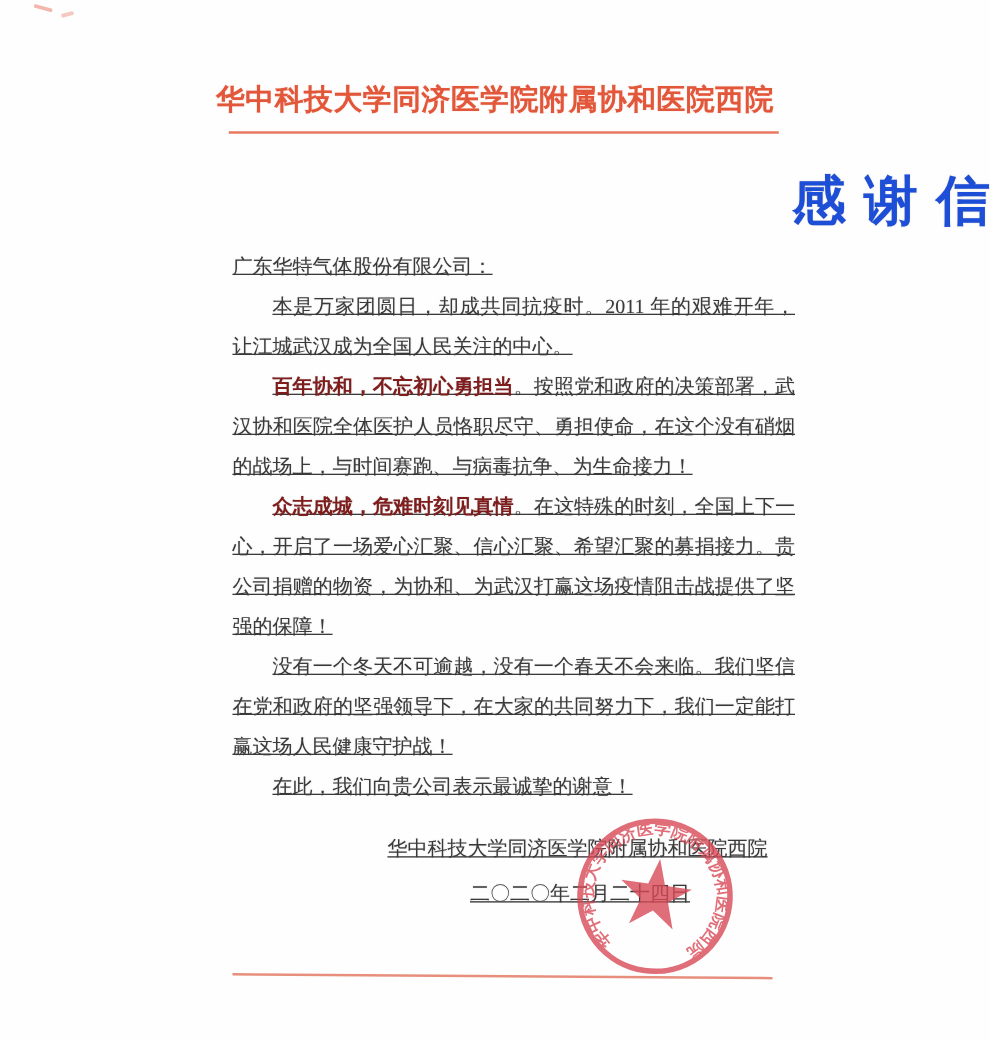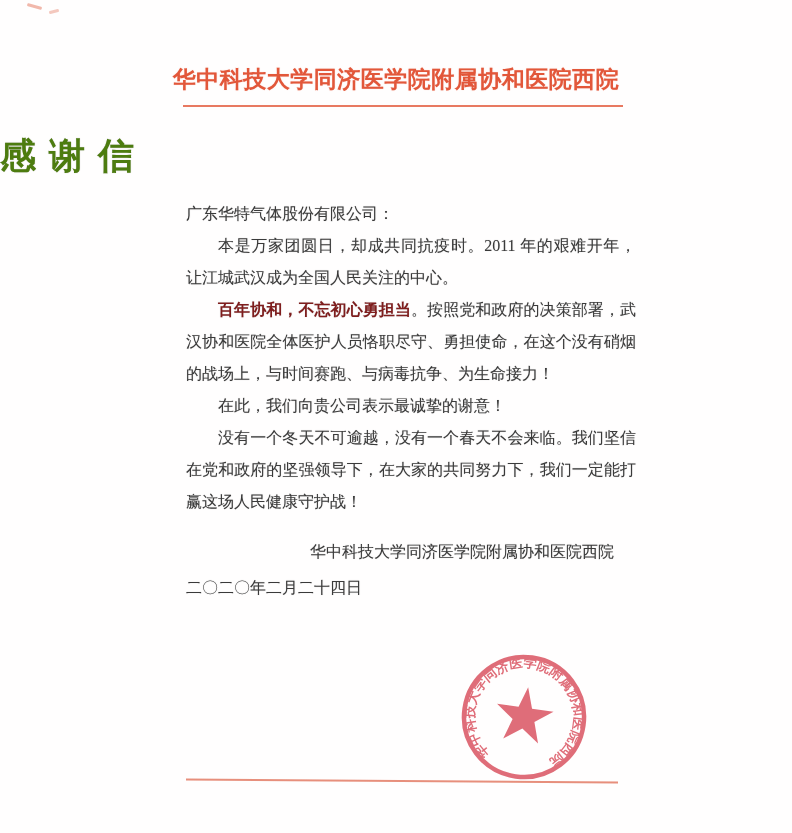--- a/index.html
+++ b/index.html
@@ -21,38 +21,39 @@
     font-size:23px; font-weight:bold; color:#e2573a; letter-spacing:.5px;
     text-shadow:0 0 1px rgba(226,87,58,.35);
   }
   .header-rule {
     position:absolute; top:105px; left:183px; width:440px; height:2px;
     background:#e2573a; opacity:.8;
   }
 
   
   .letter-title {
-    position:absolute; top:132px; left:0; width:792px; text-align:left;
-    font-size:36px; font-weight:bold; color:#4d7c0f; word-spacing:4px;
+    position:absolute; top:132px; left:0; width:792px; text-align:right;
+    font-size:43px; font-weight:bold; color:#1d4ed8; word-spacing:4px;
     text-shadow:0 0 1px rgba(30,30,30,.3);
   }
 
   
   .letter {
     position:absolute; top:198px; left:186px; width:450px;
     font-size:16px; line-height:32px; color:#3a3a3a; text-align:justify;
     text-shadow:0 0 1px rgba(70,70,70,.3);
+    text-decoration:underline;
   }
   .letter p { margin:0; text-indent:2em; }
   .letter p.salutation { text-indent:0; }
   .lead { font-weight:bold; color:#7f1d1d; }
 
   .closing { margin-top:16px; line-height:36px; }
   .signature-line { text-align:right; padding-right:22px; }
-  .date-line { text-align:left; padding-right:84px; }
+  .date-line { text-align:right; padding-right:84px; }
 
   
   .seal { position:absolute; left:458px; top:651px; width:132px; height:132px; }
 
   
   .footer-rule {
     position:absolute; top:780px; left:186px; width:432px; height:2px;
     background:#df6950; transform:rotate(0.4deg); opacity:.75;
   }
 </style>
@@ -71,24 +72,25 @@
   <div class="letter-title">感 谢 信</div>
 
   <div class="letter">
 
     <p class="salutation">广东华特气体股份有限公司：</p>
 
     <p><span class="lead"></span><span>本是万家团圆日，却成共同抗疫时。2011 年的艰难开年，让江城武汉成为全国人民关注的中心。</span></p>
 
     <p><span class="lead">百年协和，不忘初心勇担当</span><span>。按照党和政府的决策部署，武汉协和医院全体医护人员恪职尽守、勇担使命，在这个没有硝烟的战场上，与时间赛跑、与病毒抗争、为生命接力！</span></p>
 
+    <p><span class="lead">众志成城，危难时刻见真情</span><span>。在这特殊的时刻，全国上下一心，开启了一场爱心汇聚、信心汇聚、希望汇聚的募捐接力。贵公司捐赠的物资，为协和、为武汉打赢这场疫情阻击战提供了坚强的保障！</span></p>
+
+    <p><span class="lead"></span><span>没有一个冬天不可逾越，没有一个春天不会来临。我们坚信在党和政府的坚强领导下，在大家的共同努力下，我们一定能打赢这场人民健康守护战！</span></p>
 
     <p><span class="lead"></span><span>在此，我们向贵公司表示最诚挚的谢意！</span></p>
-
-    <p><span class="lead"></span><span>没有一个冬天不可逾越，没有一个春天不会来临。我们坚信在党和政府的坚强领导下，在大家的共同努力下，我们一定能打赢这场人民健康守护战！</span></p>
 
     <div class="closing">
       <div class="signature-line">华中科技大学同济医学院附属协和医院西院</div>
       <div class="date-line">二〇二〇年二月二十四日</div>
     </div>
   </div>
 
   <svg class="seal" viewBox="0 0 132 132">
     <defs>
       <path id="sealTextArc" d="M 37.3,107 A 50,50 0 1 1 94.7,107" fill="none"></path>

